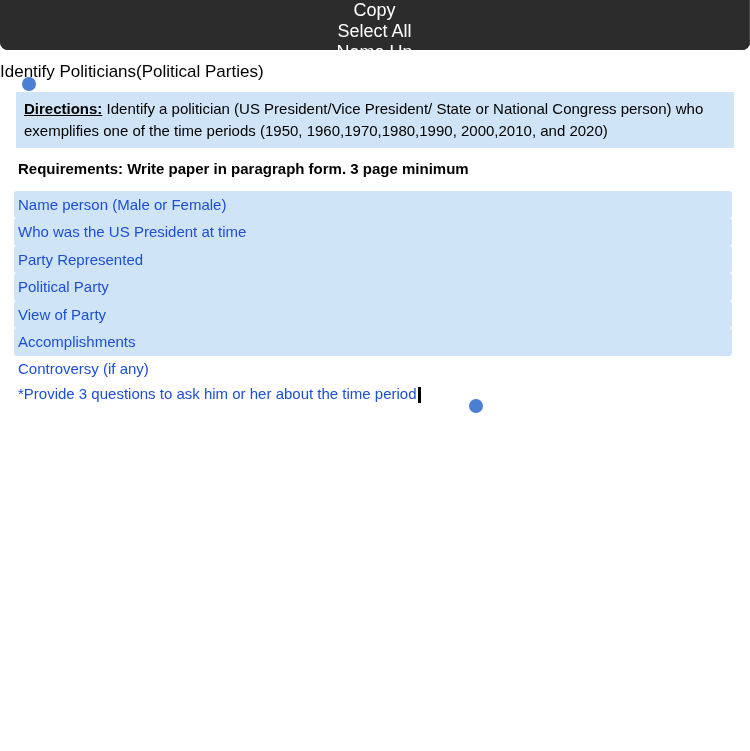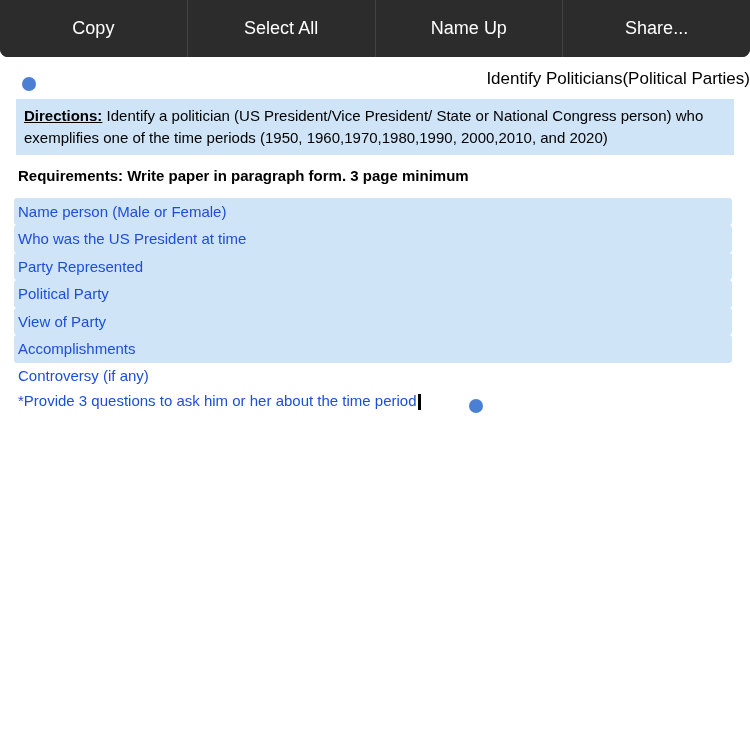--- a/index.html
+++ b/index.html
@@ -13,24 +13,25 @@
       height: 751px;
       background: #ffffff;
       font-family: -apple-system, BlinkMacSystemFont, 'Helvetica Neue', Arial, sans-serif;
       overflow: hidden;
       position: relative;
     }
 
     .toolbar {
       display: flex;
       width: 750px;
-      height: 57px;
+      height: 50px;
       background: #2c2c2c;
       border-radius: 0 0 8px 8px;
       overflow: hidden;
+      flex-direction: column;
     }
 
     .toolbar-btn {
       flex: 1;
       display: flex;
       align-items: center;
       justify-content: center;
       color: #ffffff;
       font-size: 18px;
       font-weight: 500;
@@ -46,21 +47,21 @@
     .callout-indicator {
       position: absolute;
       width: 14px;
       height: 14px;
       background: #4a7fd4;
       border-radius: 50%;
       z-index: 10;
     }
 
     .page-title {
-      text-align: right;
+      text-align: left;
       font-size: 17px;
       font-weight: 400;
       color: #000;
       padding: 12px 0 10px 0;
     }
 
     .content-area {
       padding: 0 16px 16px 16px;
       position: relative;
     }

